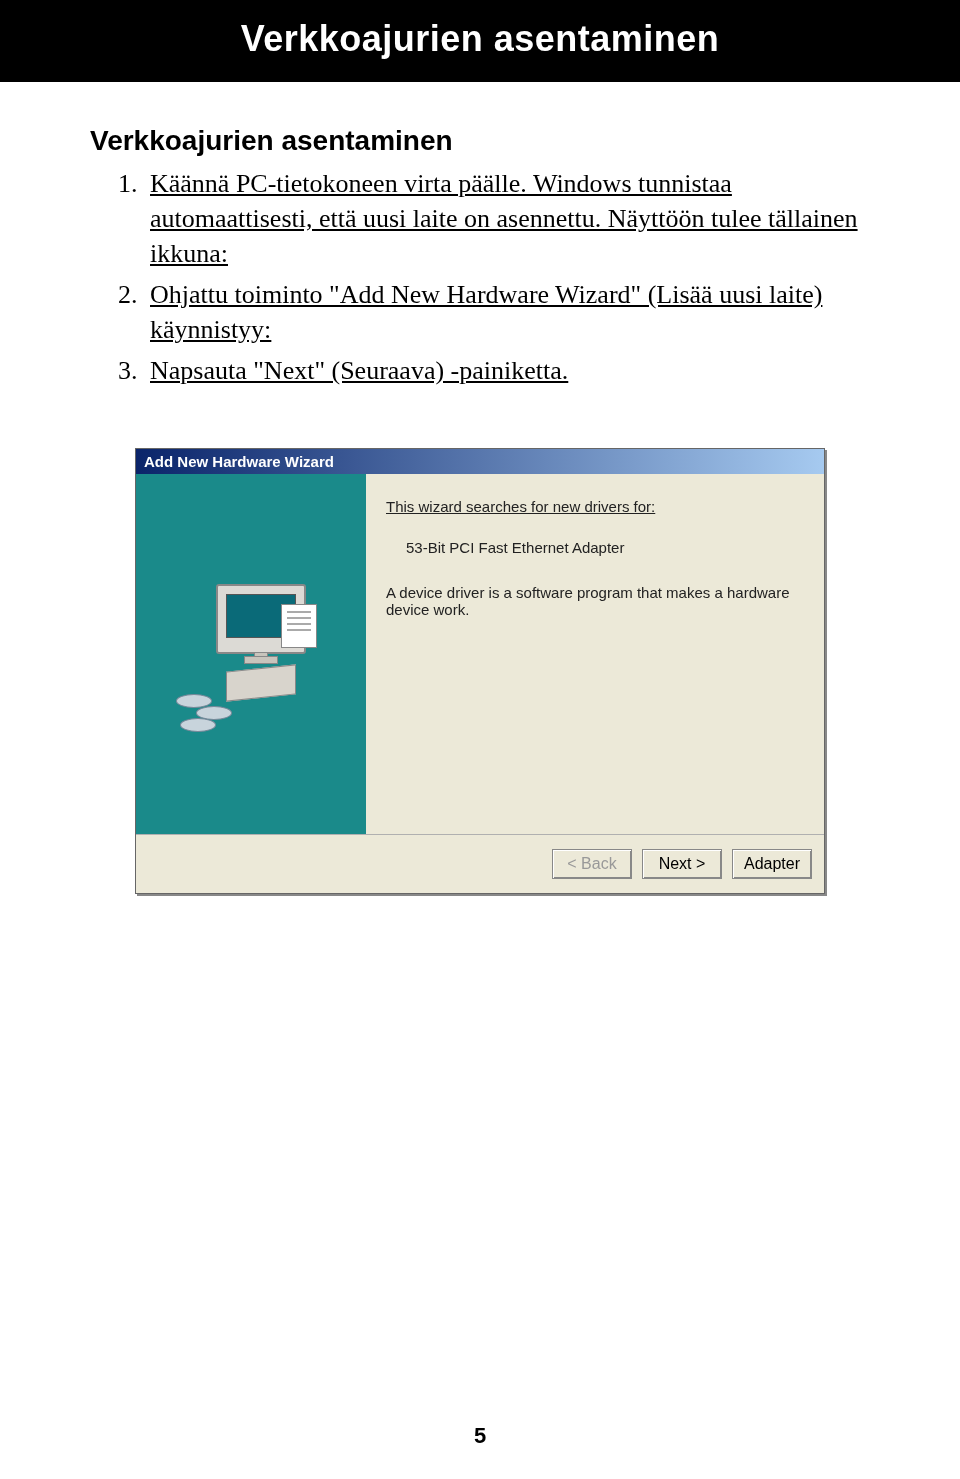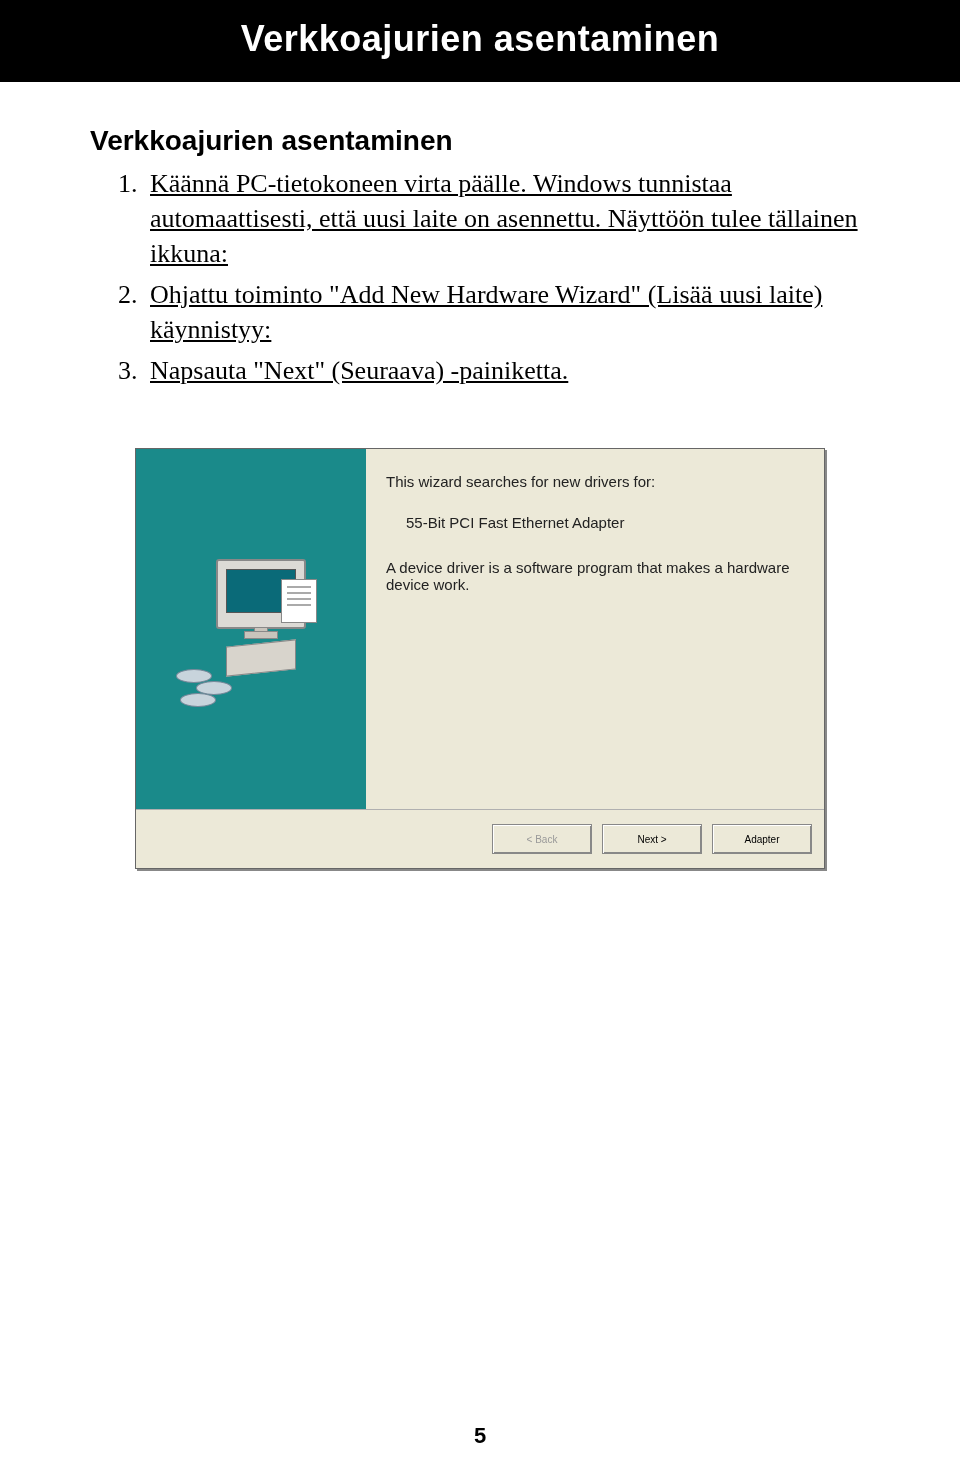--- a/index.html
+++ b/index.html
@@ -87,38 +87,38 @@
     align-items: center;
     justify-content: center;
     height: 360px;
     position: relative;
   }
   .wizard-right {
     flex: 1;
     padding: 24px 20px;
     background: #ece9d8;
   }
-  .wizard-line1 { margin: 0 0 24px 0; }
+  .wizard-line1 { margin: 0 0 24px 0; text-decoration: underline; }
   .wizard-line2 { margin: 0 0 28px 20px; }
   .wizard-line3 { margin: 0 0 12px 0; }
   .wizard-buttons {
     background: #ece9d8;
     padding: 14px 12px;
     display: flex;
     justify-content: flex-end;
     gap: 10px;
   }
   .wizard-btn {
-    width: 100px;
+    width: 80px;
     height: 30px;
     background: #ece9d8;
     border: 1px solid #888;
     box-shadow: inset 1px 1px 0 #fff, inset -1px -1px 0 #888;
     font-family: Tahoma, Arial, sans-serif;
-    font-size: 10px;
+    font-size: 16px;
     cursor: pointer;
     color: #000;
   }
   .wizard-btn.disabled {
     color: #999;
     cursor: default;
   }
   .page-number {
     position: absolute;
     bottom: 30px;
@@ -153,37 +153,38 @@
   <div class="section-heading">Verkkoajurien asentaminen</div>
   <ol class="steps">
     <li>Käännä PC-tietokoneen virta päälle. Windows tunnistaa automaattisesti, että uusi laite on asennettu. Näyttöön tulee tällainen ikkuna:</li>
     <li>Ohjattu toiminto "Add New Hardware Wizard" (Lisää uusi laite) käynnistyy:</li>
     <li>Napsauta "Next" (Seuraava) -painiketta.</li>
   </ol>
 </div>
 
 <div class="wizard-wrap">
   <div class="wizard">
+    <div class="wizard-titlebar">Add New Hardware Wizard</div>
     <div class="wizard-body">
       <div class="wizard-main">
         <div class="wizard-left">
           <div class="pc-graphic">
             <div class="monitor"></div>
             <div class="monitor-stand"></div>
             <div class="monitor-base"></div>
             <div class="tower"></div>
             <div class="paper"></div>
             <div class="disk d1"></div>
             <div class="disk d2"></div>
             <div class="disk d3"></div>
           </div>
         </div>
         <div class="wizard-right">
           <p class="wizard-line1">This wizard searches for new drivers for:</p>
-          <p class="wizard-line2">55-Bit PCI Fast Ethernet Adapter</p>
+          <p class="wizard-line2">53-Bit PCI Fast Ethernet Adapter</p>
           <p class="wizard-line3">A device driver is a software program that makes a hardware device work.</p>
         </div>
       </div>
       <div class="wizard-buttons">
         <button class="wizard-btn disabled">&lt; Back</button>
         <button class="wizard-btn">Next &gt;</button>
         <button class="wizard-btn">Adapter</button>
       </div>
     </div>
   </div>

